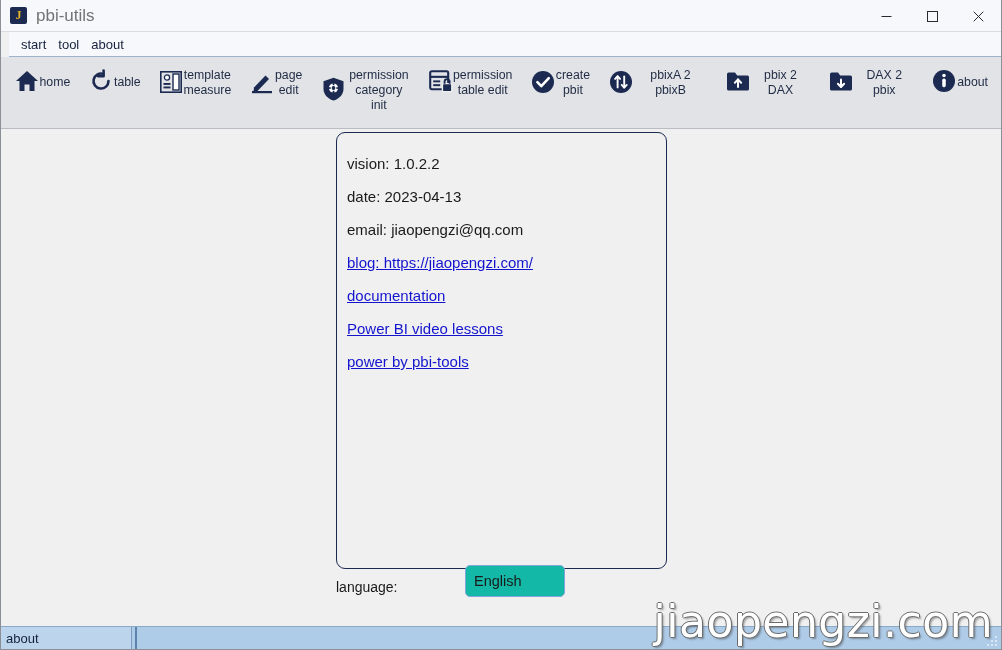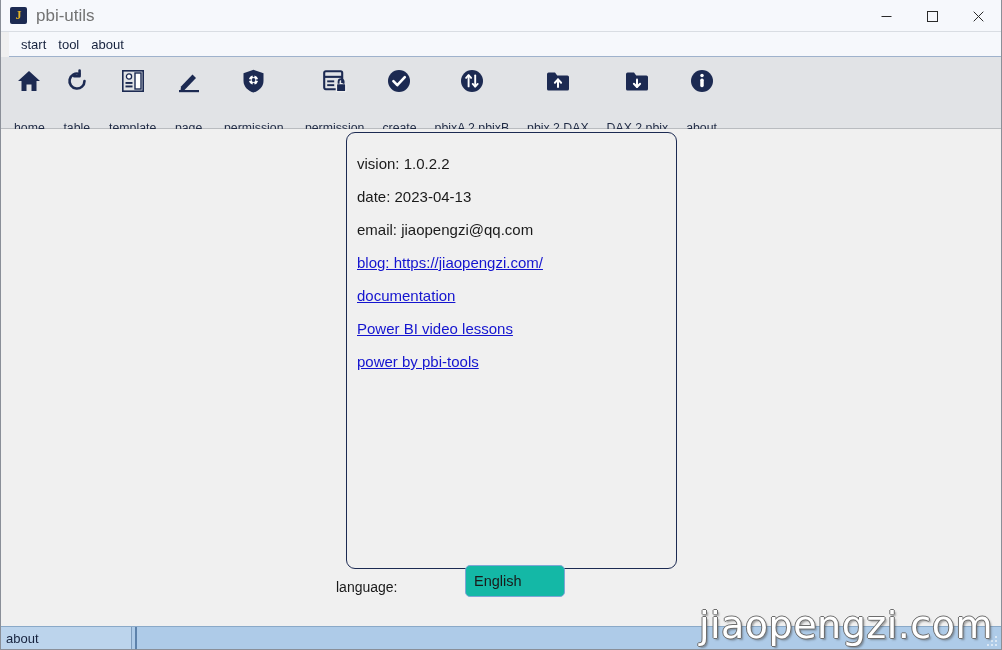--- a/index.html
+++ b/index.html
@@ -69,28 +69,27 @@
     height: 72px;
     background: #e1e3e6;
     border-bottom: 1px solid #b9bcc0;
     display: flex;
     align-items: flex-start;
     padding: 6px 4px 0 4px;
     flex: none;
   }
   .tool-btn {
     display: flex;
-    flex-direction: column;
+    flex-direction: row;
     align-items: center;
     justify-content: flex-start;
     padding: 4px 8px 2px 8px;
     min-width: 46px;
     border: 1px solid transparent;
     border-radius: 2px;
-    gap: 24px;
   }
   .tool-icon {
     height: 26px; width: 28px;
     display: flex; align-items: center; justify-content: center;
     margin-bottom: 3px;
   }
   .tool-icon svg { display: block; }
   .tool-label {
     font-size: 12.3px;
     color: #1f2a44;
@@ -101,21 +100,21 @@
 
   
   .content {
     flex: 1;
     position: relative;
     background: #f0f0f0;
     overflow: hidden;
   }
   .info-panel {
     position: absolute;
-    left: 345px; top: 3px;
+    left: 335px; top: 3px;
     width: 331px; height: 437px;
     border: 1.5px solid #1c2a52;
     border-radius: 9px;
     background: #f0f0f0;
     padding: 14px 0 0 10px;
   }
   .info-line {
     font-size: 15px;
     color: #1a1a1a;
     line-height: 33px;
@@ -146,21 +145,21 @@
     font-size: 14.5px;
     color: #1a1a1a;
     padding: 0 8px;
     outline: none;
   }
 
   
   .watermark {
     position: absolute;
     right: 8px; bottom: 2px;
-    font-size: 38px;
+    font-size: 44px;
     font-family: "DejaVu Sans", sans-serif;
     color: #ffffff;
     letter-spacing: 0.5px;
     text-shadow:
       1px 0 0 #6d6d6d, -1px 0 0 #6d6d6d,
       0 1px 0 #6d6d6d, 0 -1px 0 #6d6d6d,
       2px 2px 2px rgba(60,60,60,0.45);
     pointer-events: none;
     z-index: 5;
   }

